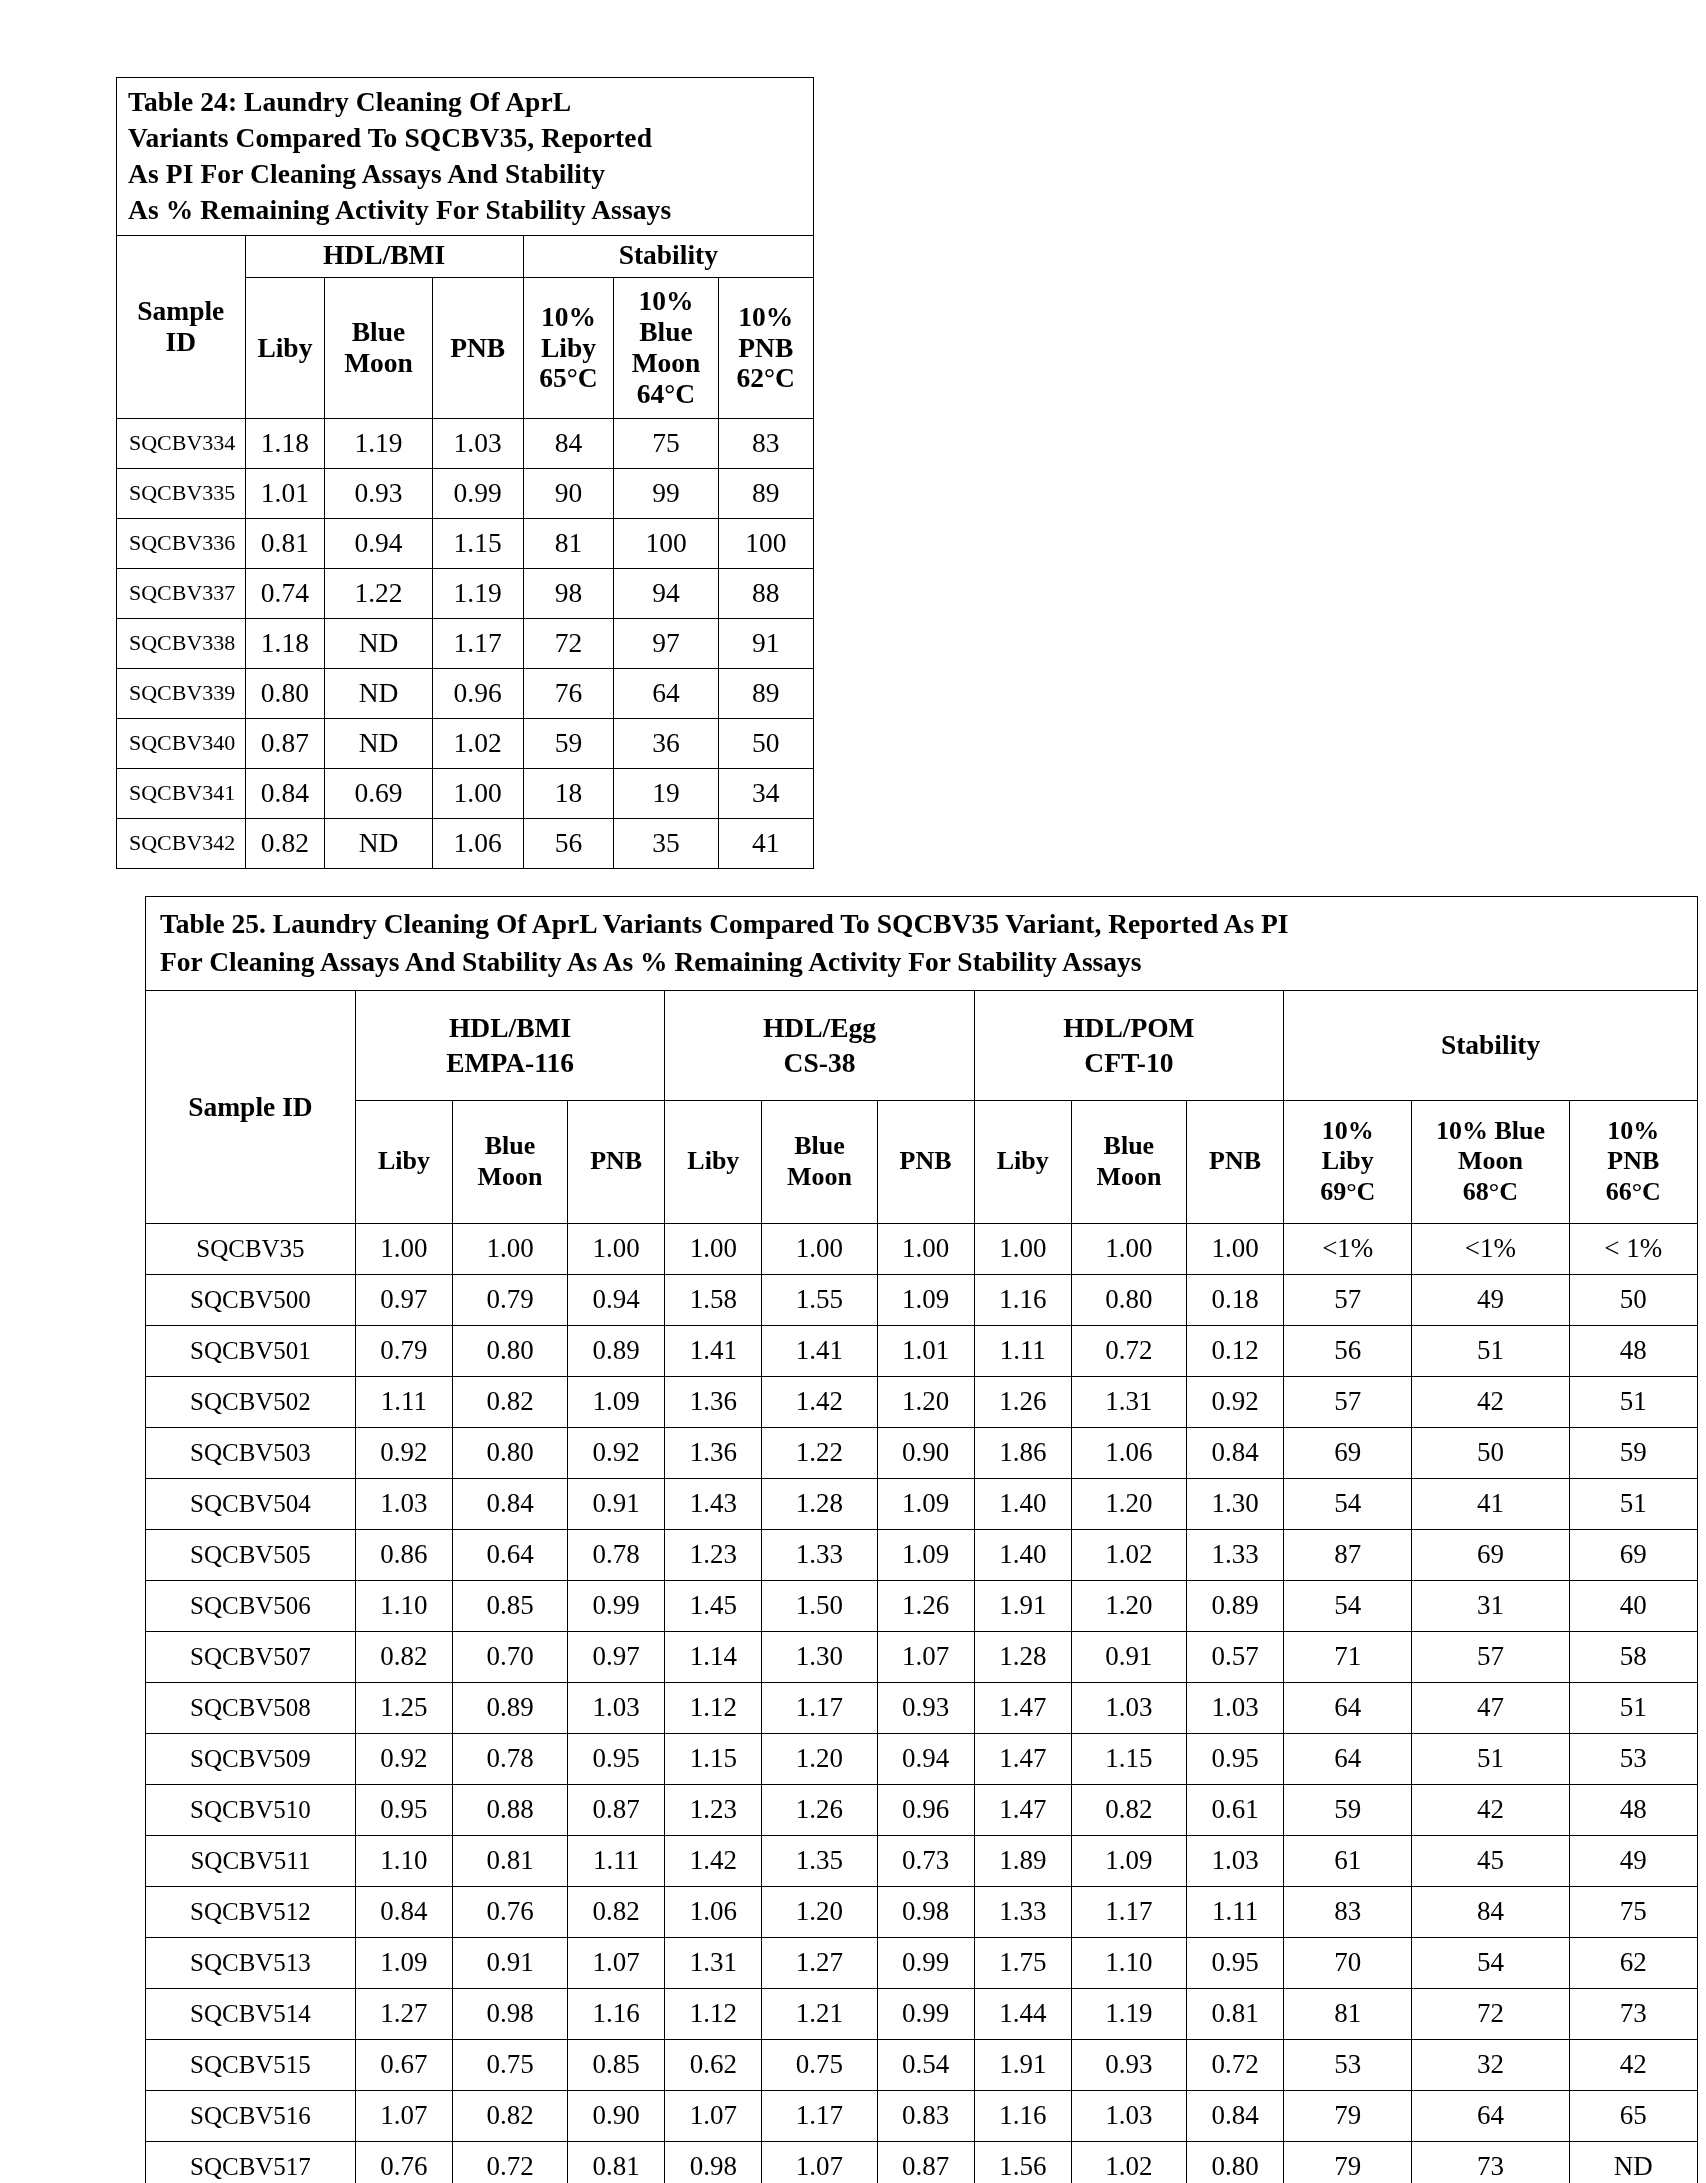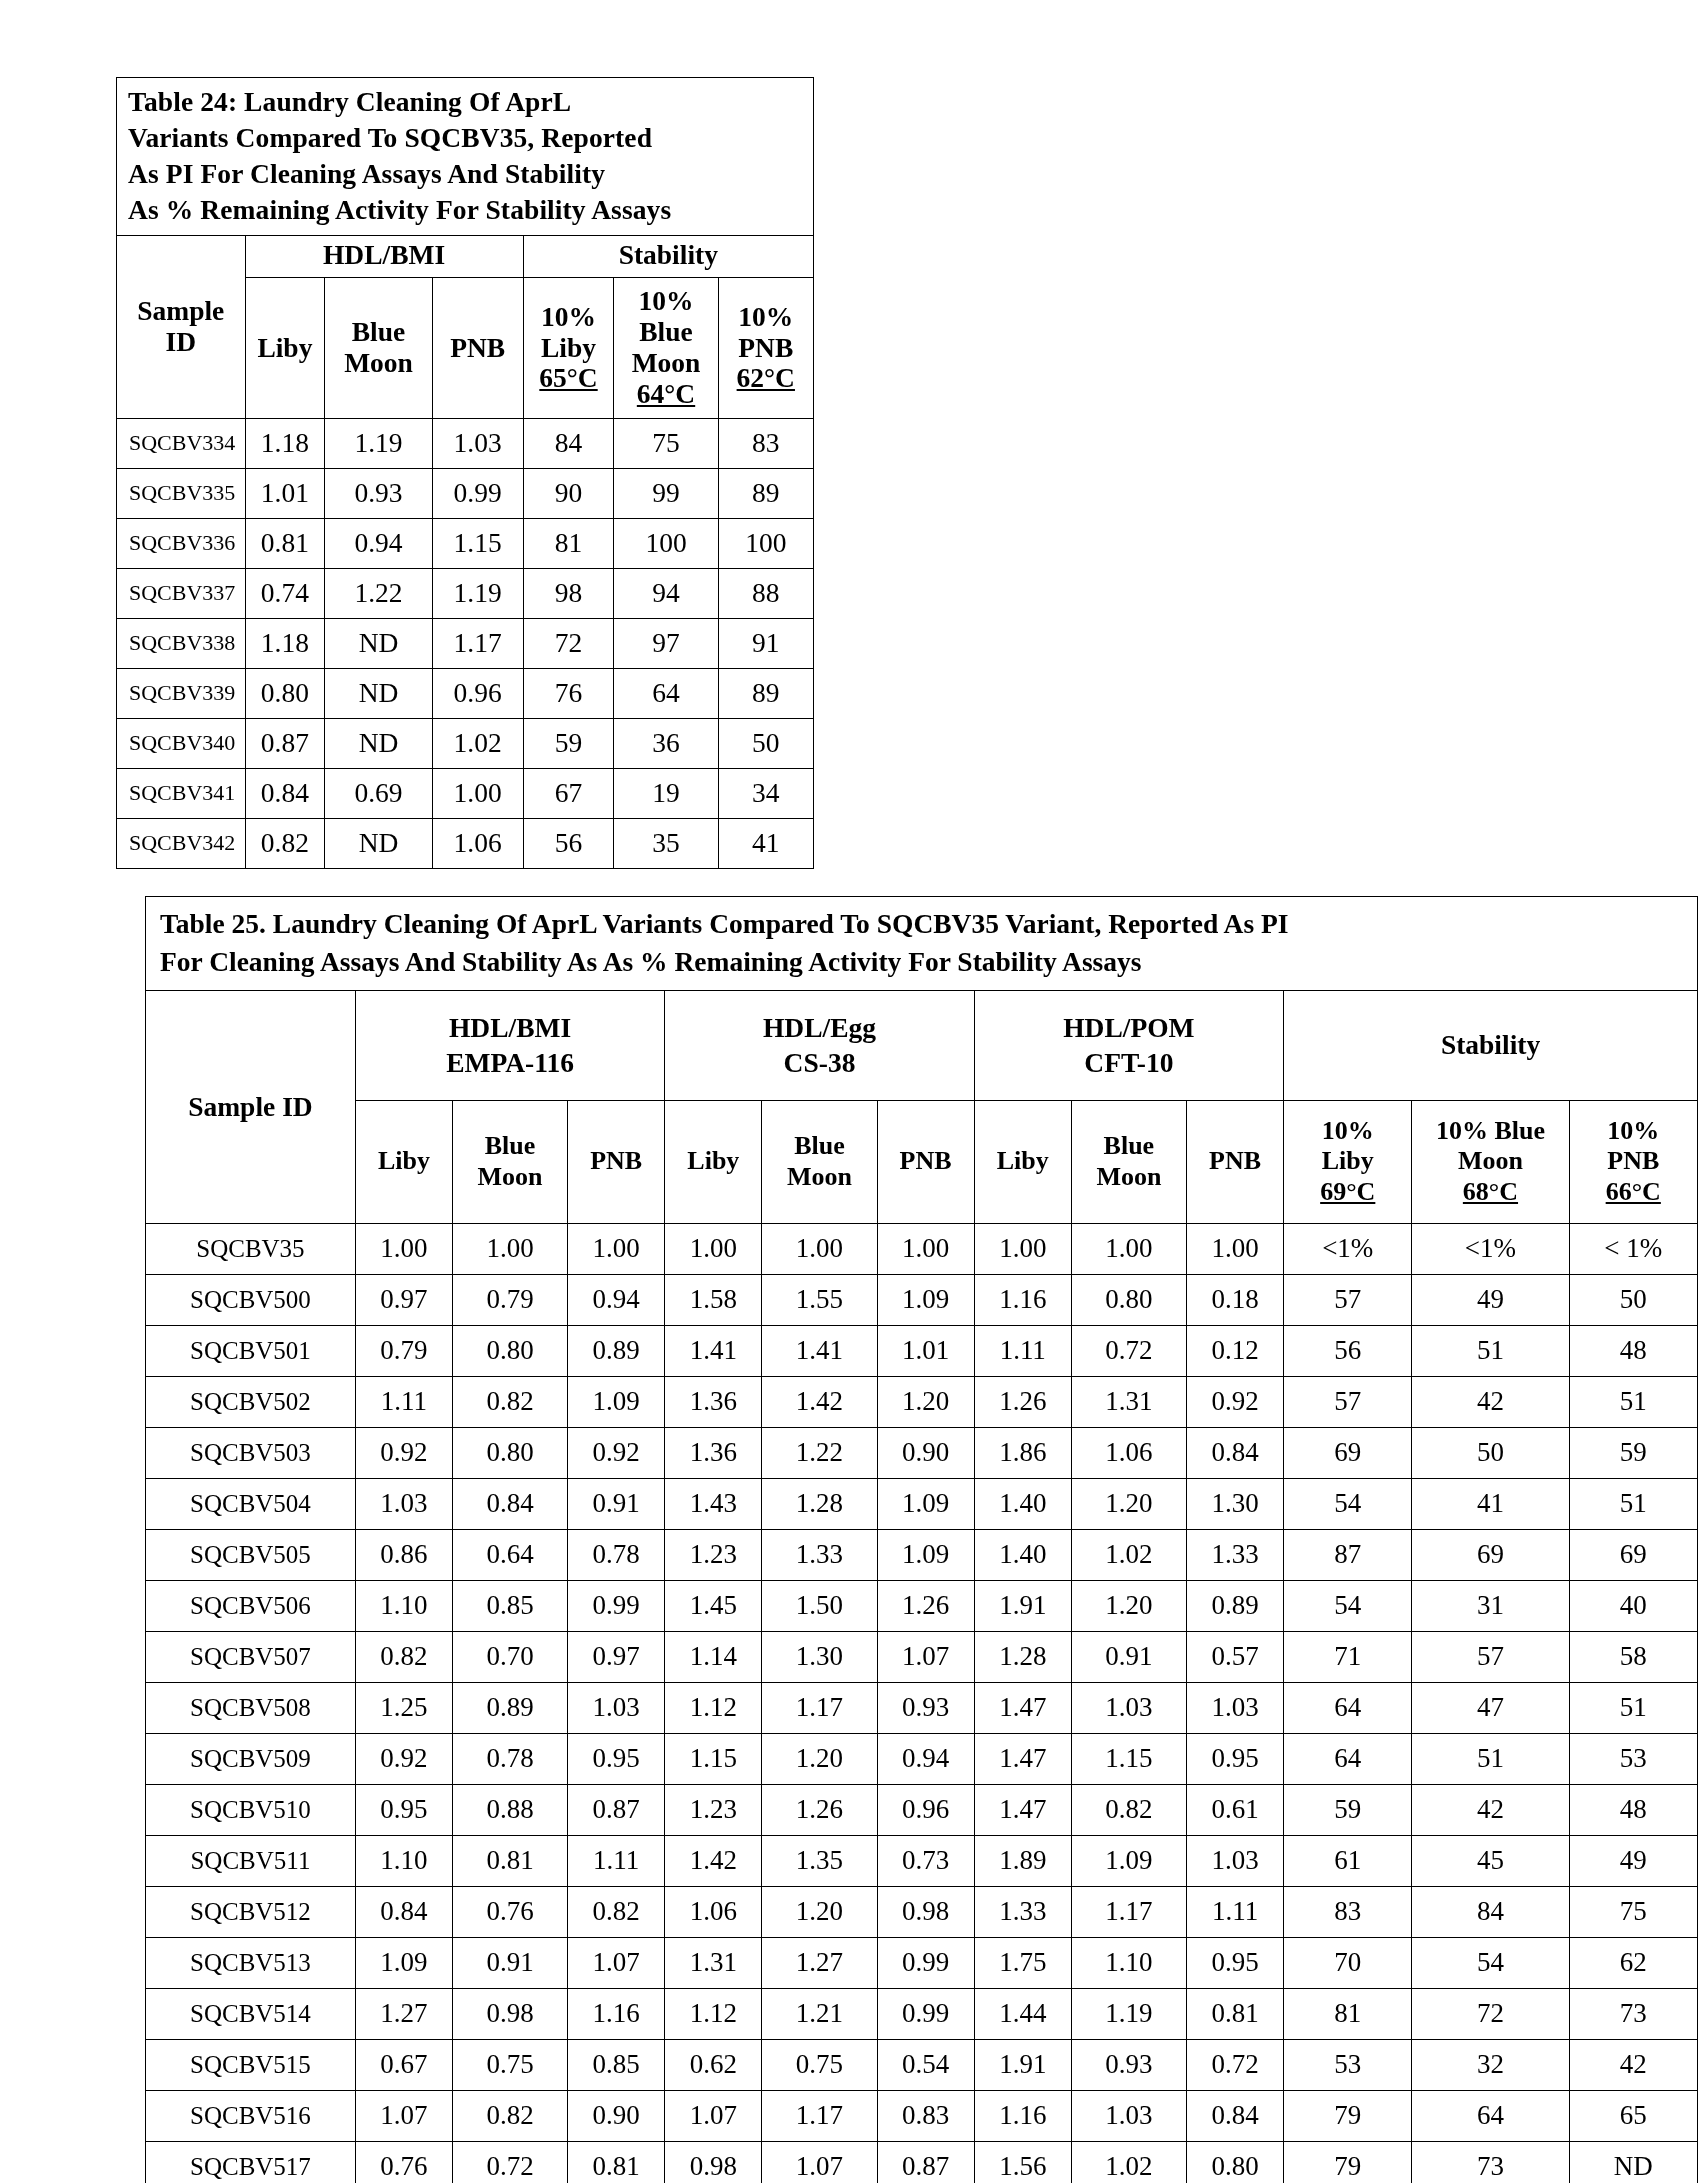--- a/index.html
+++ b/index.html
@@ -122,21 +122,21 @@
     font-size: 25px;
     height: 50px;
     padding: 0 4.7px;
     margin-top: 21px;
   }
   #table25 td.val {
     font-size: 27px;
     height: 50px;
   }
 
-  .nb { white-space: nowrap; text-decoration: underline; }
+  .nb { white-space: nowrap; }
 </style>
 </head>
 <body>
 
 <div id="table24-wrap">
   <table class="patent" id="table24">
     <colgroup>
       <col style="width:116px">
       <col style="width:72px">
       <col style="width:97px">
@@ -250,21 +250,21 @@
           <td class="val">1.02</td>
           <td class="val">59</td>
           <td class="val">36</td>
           <td class="val">50</td>
         </tr>
         <tr>
           <td class="sample-id">SQCBV341</td>
           <td class="val">0.84</td>
           <td class="val">0.69</td>
           <td class="val">1.00</td>
-          <td class="val">67</td>
+          <td class="val">18</td>
           <td class="val">19</td>
           <td class="val">34</td>
         </tr>
         <tr>
           <td class="sample-id">SQCBV342</td>
           <td class="val">0.82</td>
           <td class="val">ND</td>
           <td class="val">1.06</td>
           <td class="val">56</td>
           <td class="val">35</td>

